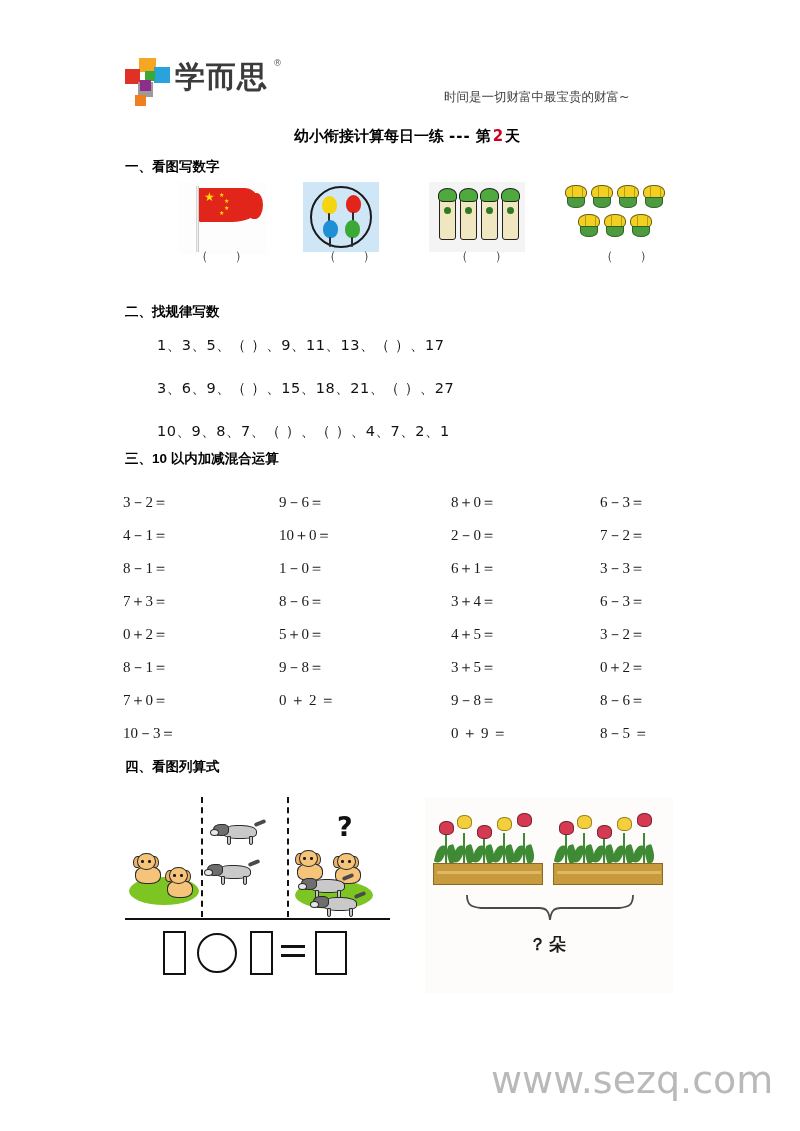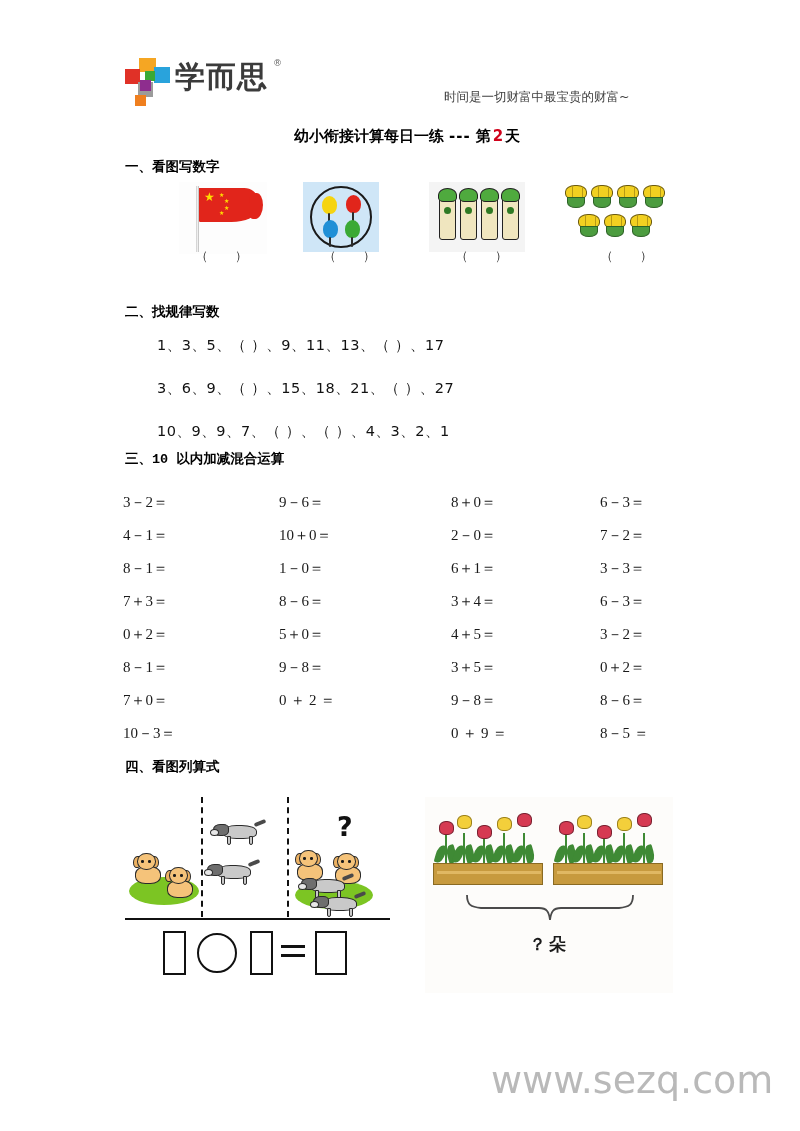--- a/index.html
+++ b/index.html
@@ -51,21 +51,21 @@
     font-family: "DejaVu Sans", sans-serif;
     font-size: 15px; font-weight: bold; color: #000;
     white-space: nowrap;
   }
   .doc-title .day-num { color: #d0021b; font-weight: bold; padding: 0 2px; }
   .doc-title .dashes { font-weight: bold; letter-spacing: 1px; padding: 0 5px; }
 
   
   .sec-head {
     position: absolute; left: 118px;
-    font-family: Liberation Mono, monospace;
+    font-family: Liberation Sans, sans-serif;
     font-size: 13.5px; font-weight: bold; color: #000; white-space: nowrap;
   }
   #sec1-head { top: 158px; }
   #sec2-head { top: 303px; }
   #sec3-head { top: 450px; }
   #sec4-head { top: 758px; }
 
   
   .pic-row { position: absolute; left: 0; top: 182px; width: 800px; height: 100px; }
   .pic-cell { position: absolute; top: 0; width: 150px; height: 100px; }
@@ -361,21 +361,21 @@
         </div>
       </div>
       <div class="pic-blank"><span class="blank-paren">（</span><span class="blank-gap"></span><span class="blank-paren">）</span></div>
     </div>
 
   </div>
 
   <div class="sec-head" id="sec2-head">二、找规律写数</div>
   <div class="seq" id="seq-0">1、3、5、（    ）、9、11、13、（    ）、17</div>
   <div class="seq" id="seq-1">3、6、9、（    ）、15、18、21、（    ）、27</div>
-  <div class="seq" id="seq-2">10、9、9、7、（    ）、（    ）、4、3、2、1</div>
+  <div class="seq" id="seq-2">10、9、8、7、（    ）、（    ）、4、7、2、1</div>
 
   <div class="sec-head" id="sec3-head">三、10 以内加减混合运算</div>
 
   <div class="math-grid">
     <div class="math-col" id="math-col-0">
       <div class="math-item">3－2＝</div>
       <div class="math-item">4－1＝</div>
       <div class="math-item">8－1＝</div>
       <div class="math-item">7＋3＝</div>
       <div class="math-item">0＋2＝</div>

